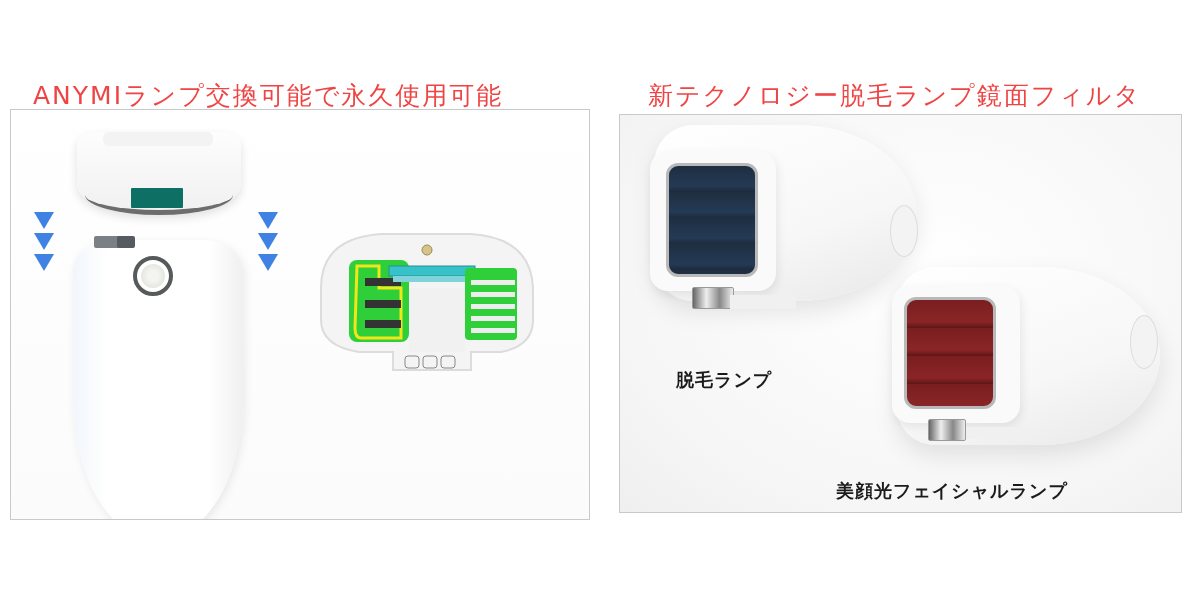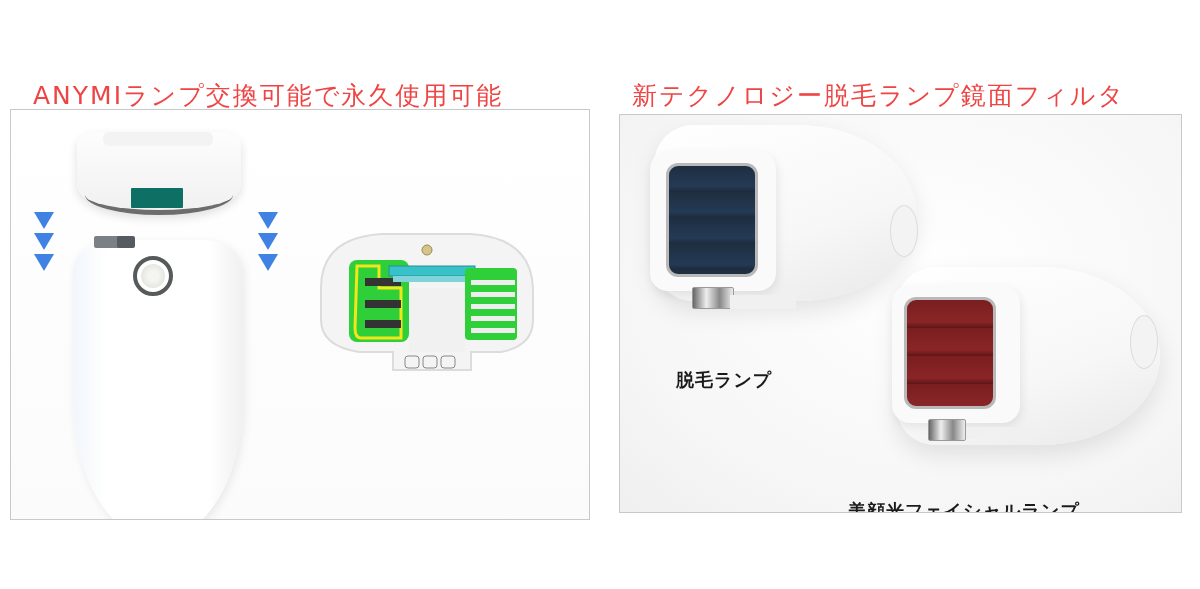--- a/index.html
+++ b/index.html
@@ -5,21 +5,21 @@
   html, body { margin: 0; padding: 0; }
   body {
     width: 1200px; height: 589px; background: #ffffff; position: relative; overflow: hidden;
     font-family: "DejaVu Sans", "Liberation Sans", sans-serif; color: #1a1a1a;
   }
   .heading {
     position: absolute; top: 58px; font-size: 25px; letter-spacing: 2px; white-space: nowrap;
     font-weight: normal; color: #ef4444;
   }
   #heading-left { left: 33px; }
-  #heading-right { left: 632px; }
+  #heading-right { left: 648px; }
 
   .panel { position: absolute; border: 1px solid #c9c9c9; box-sizing: border-box; overflow: hidden; }
   #panel-left { left: 10px; top: 109px; width: 580px; height: 411px;
     background: linear-gradient(180deg, #ffffff 0%, #fbfbfb 100%); }
   #panel-right { left: 619px; top: 114px; width: 563px; height: 399px;
     background: radial-gradient(ellipse at 55% 40%, #ffffff 0%, #f6f6f6 70%, #efefef 100%); }
 
   
   .tri-col { position: absolute; display: flex; flex-direction: column; gap: 4px; }
   .tri { width: 0; height: 0; border-left: 10px solid transparent; border-right: 10px solid transparent;
@@ -133,14 +133,14 @@
   <div>
     <div class="head" style="left:276px; top:152px; width:264px; height:178px;"></div>
     <div class="knob" style="left:510px; top:200px; width:26px; height:52px;"></div>
     <div class="frame" style="left:272px; top:170px; width:128px; height:138px;"></div>
     <div class="glass red" style="left:284px; top:182px; width:92px; height:112px;"></div>
     <div class="port" style="left:308px; top:304px; width:36px; height:20px;"></div>
     <div class="foot" style="left:346px; top:312px; width:68px; height:12px;"></div>
   </div>
 
   <div class="caption" style="left:56px; top:253px;">脱毛ランプ</div>
-  <div class="caption" style="left:228px; top:364px;margin-top:20px;">美顔光フェイシャルランプ</div>
+  <div class="caption" style="left:216px; top:364px;">美顔光フェイシャルランプ</div>
 </div>
 
 </body></html>

